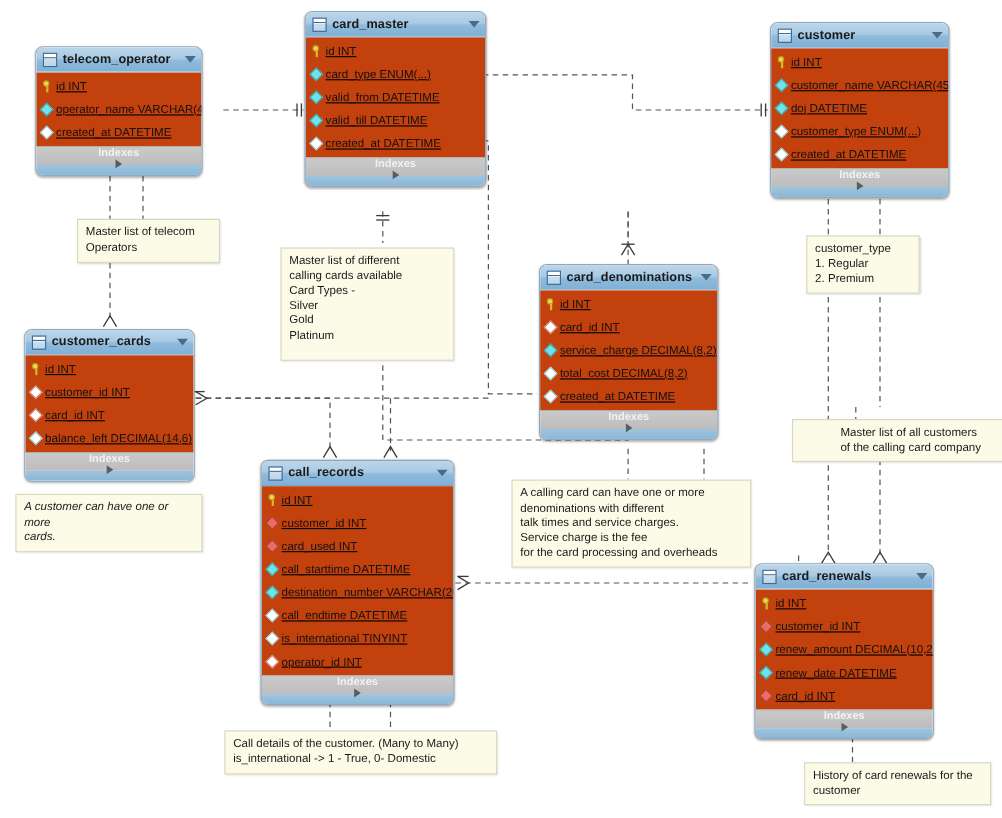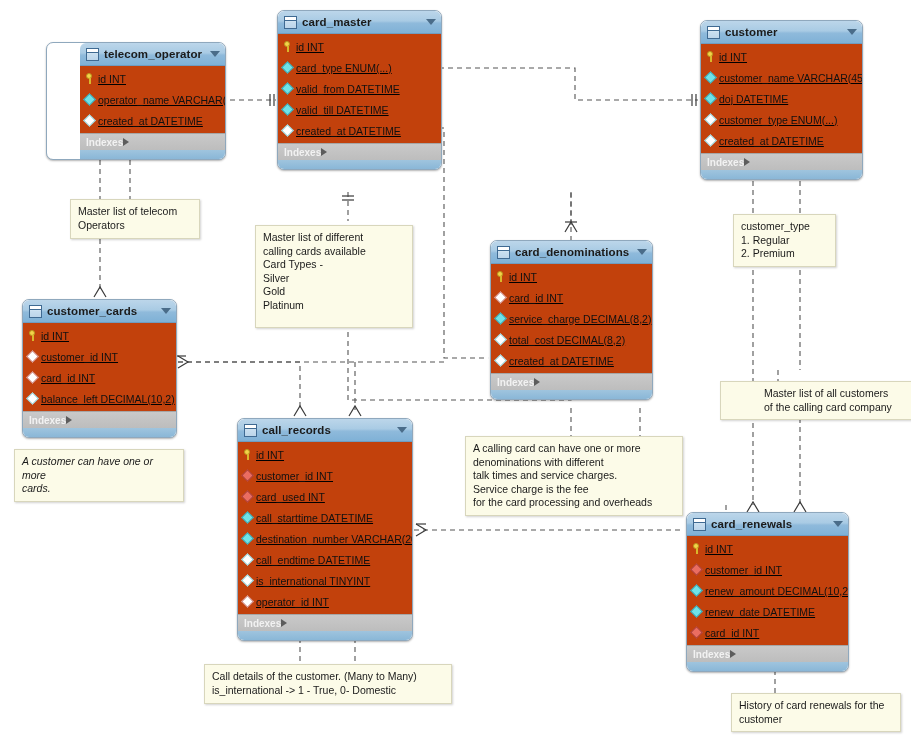--- a/index.html
+++ b/index.html
@@ -74,20 +74,21 @@
   .g.dia.cyan{background:#6fe3e8;border:1px solid #3d9ea6;}
   .g.dia.hollow{background:#ffffff;border:1px solid #8ec9cf;}
   .g.dia.red{background:#ea6d61;border:1px solid #a83b32;}
   .g.dia.redh{background:#ffffff;border:1px solid #cc7a70;}
 
   .tbl .idx{
     height:16px;display:flex;align-items:center;justify-content:flex-start;
     padding:0 6px 0 6px;
     background:linear-gradient(to bottom,#c9c9c9 0%,#bdbdbd 100%);
     border-top:1px solid #a6a6a6;
+    flex-direction:column;
   }
   .tbl .idx .itxt{font-size:10px;font-weight:bold;color:#f2f2f2;}
   .tbl .idx .iarrow{
     width:0;height:0;border-top:4.5px solid transparent;border-bottom:4.5px solid transparent;
     border-left:6px solid #5c5c5c;
   }
   .tbl .foot{height:9px;background:linear-gradient(to bottom,#9fc4de 0%,#8ab7d7 100%);}
 
   
   .note{
@@ -207,21 +208,21 @@
       <g>
         <path d="M178,356 L188,362 L178,368"></path>
       </g>
       <g>
         <path d="M416,524 L426,530 L416,536"></path>
       </g>
     </g>
   </svg>
 
   <div id="tables-root">
-      <div class="tbl" style="left: 46px; top: 42px; width: 180px; padding-left: 33px;">
+      <div class="tbl" style="left: 32px; top: 42px; width: 152px;">
         <div class="hdr">
           <span class="ticon"></span>
           <span class="tname">telecom_operator</span>
           <span class="caret"></span>
         </div>
         <div class="cols">
           <div class="col">
             <span class="g key"></span>
             <span>id INT</span>
           </div>
@@ -356,21 +357,21 @@
           <div class="col">
             <span class="g dia redh"></span>
             <span>customer_id INT</span>
           </div>
           <div class="col">
             <span class="g dia redh"></span>
             <span>card_id INT</span>
           </div>
           <div class="col">
             <span class="g dia hollow"></span>
-            <span>balance_left DECIMAL(10,2)</span>
+            <span>balance_left DECIMAL(14,6)</span>
           </div>
         </div>
         <div class="idx">
           <span class="itxt">Indexes</span>
           <span class="iarrow"></span>
         </div>
         <div class="foot"></div>
       </div>
       <div class="tbl" style="left: 237px; top: 418px; width: 176px;">
         <div class="hdr">

